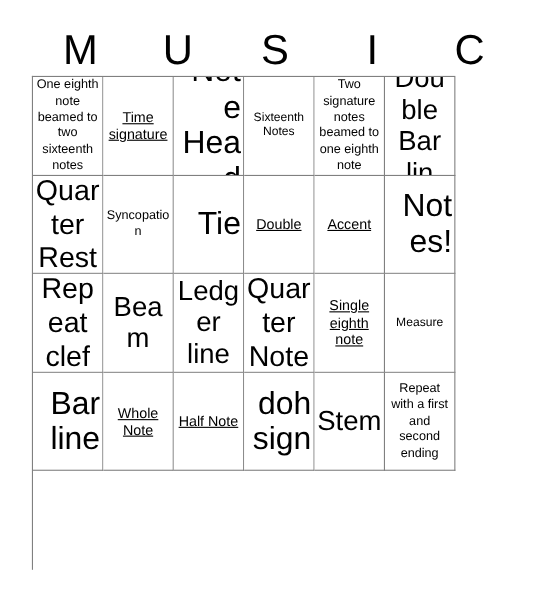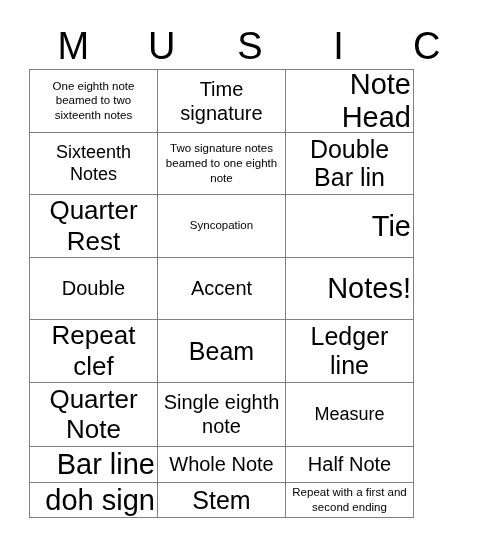--- a/index.html
+++ b/index.html
@@ -49,21 +49,21 @@
   }
 
   
   #grid {
     position: absolute;
     left: 29px;
     top: 69px;
     width: 385px;
     height: 449px;
     display: grid;
-    grid-template-columns: repeat(3, 1fr);
+    grid-template-columns: repeat(6, 1fr);
     grid-template-rows: repeat(5, 1fr);
     border-top: 1px solid #808080;
     border-left: 1px solid #808080;
     box-sizing: border-box;
   }
   .cell {
     border-right: 1px solid #808080;
     border-bottom: 1px solid #808080;
     box-sizing: border-box;
     display: flex;
@@ -79,22 +79,22 @@
     width: 100%;
     text-align: center;
     line-height: 1.16;
     color: #000000;
     font-family: "Liberation Sans", sans-serif;
     word-wrap: break-word;
   }
 
   
   .size-xs  { font-size: 11.5px; line-height: 1.28; }
-  .size-sm  { font-size: 18px;   line-height: 1.25; }
-  .size-md  { font-size: 20px;   line-height: 1.2;  }
+  .size-sm  { font-size: 11px;   line-height: 1.25; }
+  .size-md  { font-size: 13px;   line-height: 1.2; text-decoration: underline;  }
   .size-lg  { font-size: 26px;   line-height: 1.18; }
   .size-xl  { font-size: 25px;   line-height: 1.14; }
   .size-xxl { font-size: 29px;   line-height: 1.12; text-align: right; }
 </style>
 </head>
 <body>
 
 <div id="bingo-card">
 
   <div id="header-row">

